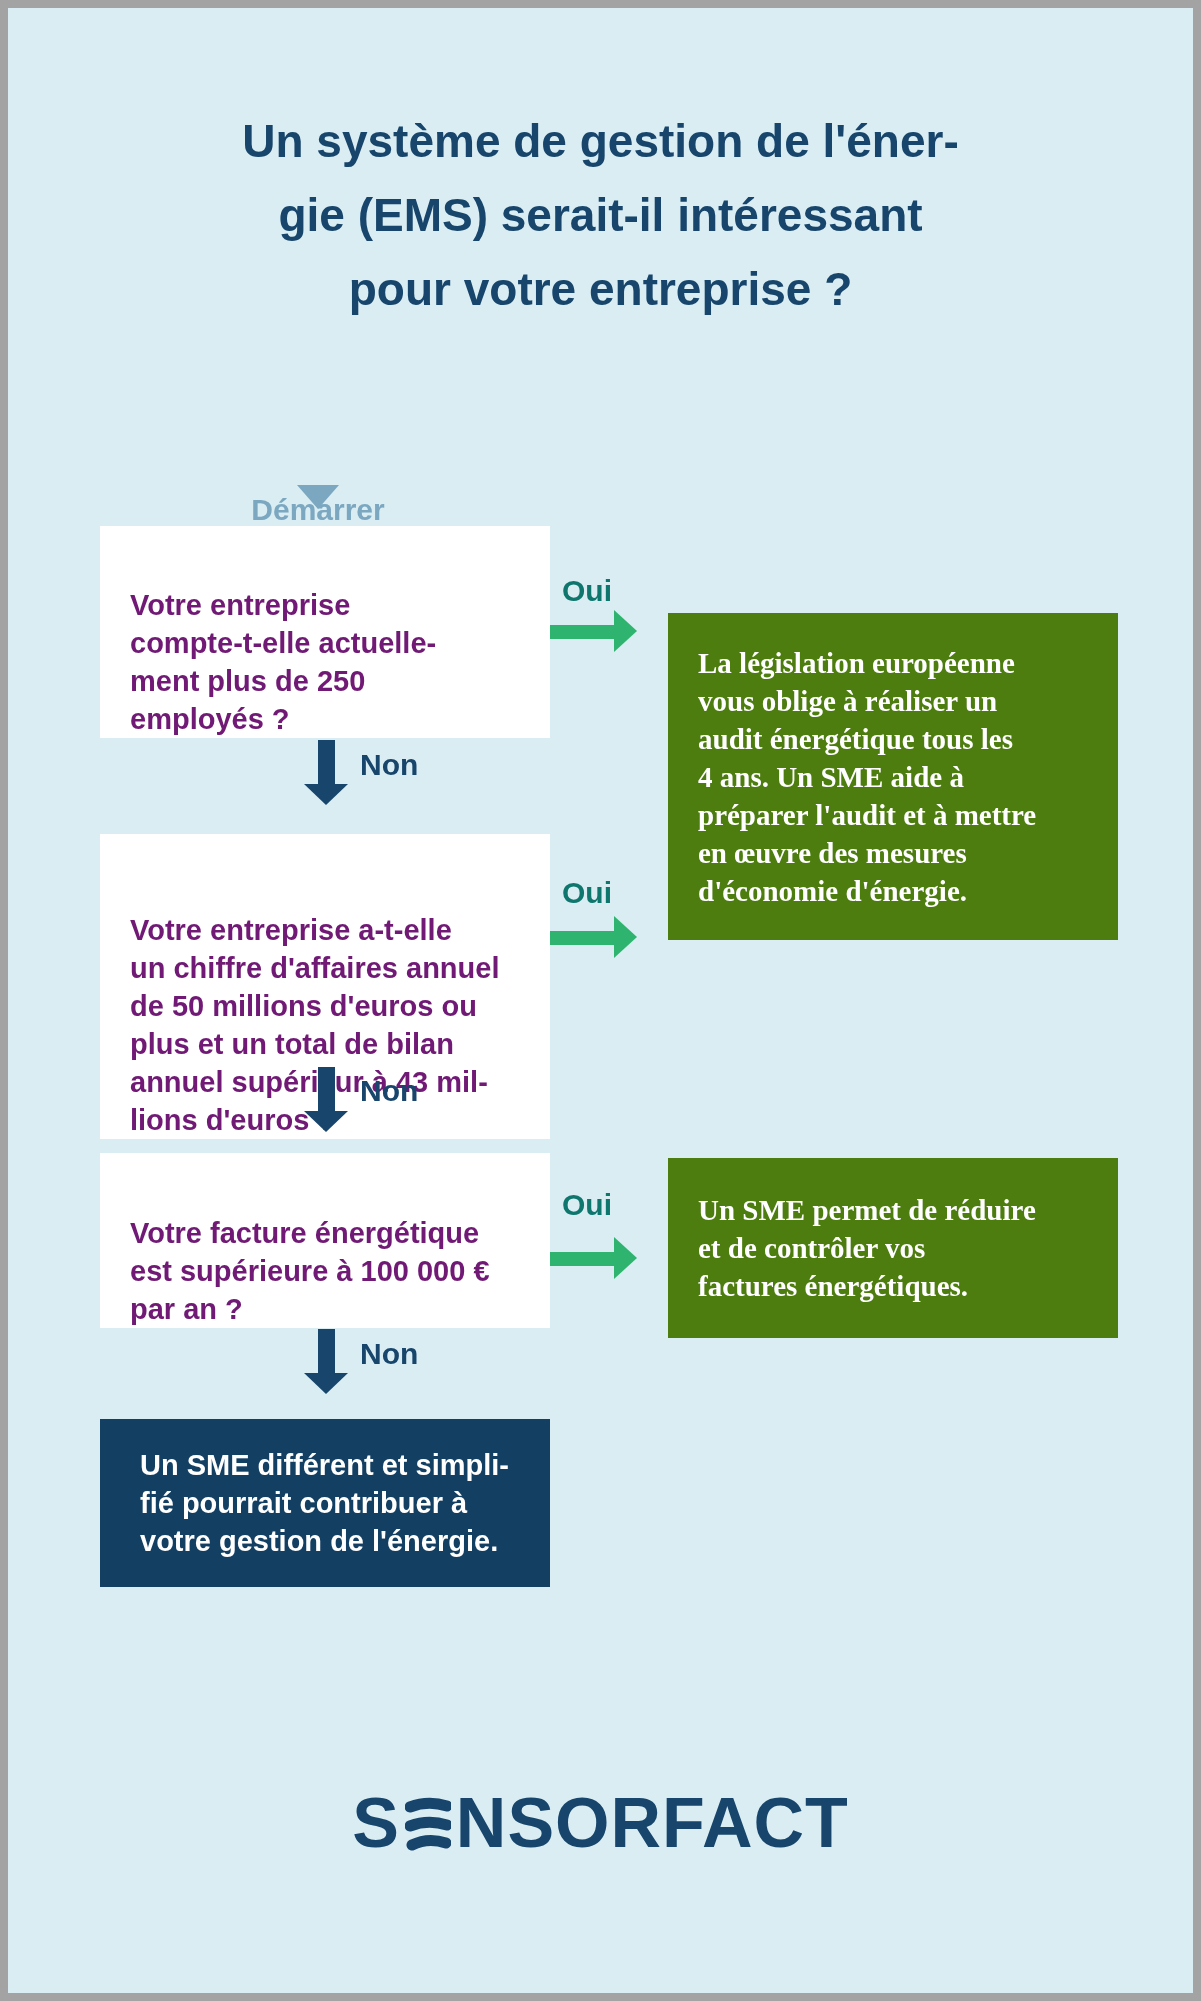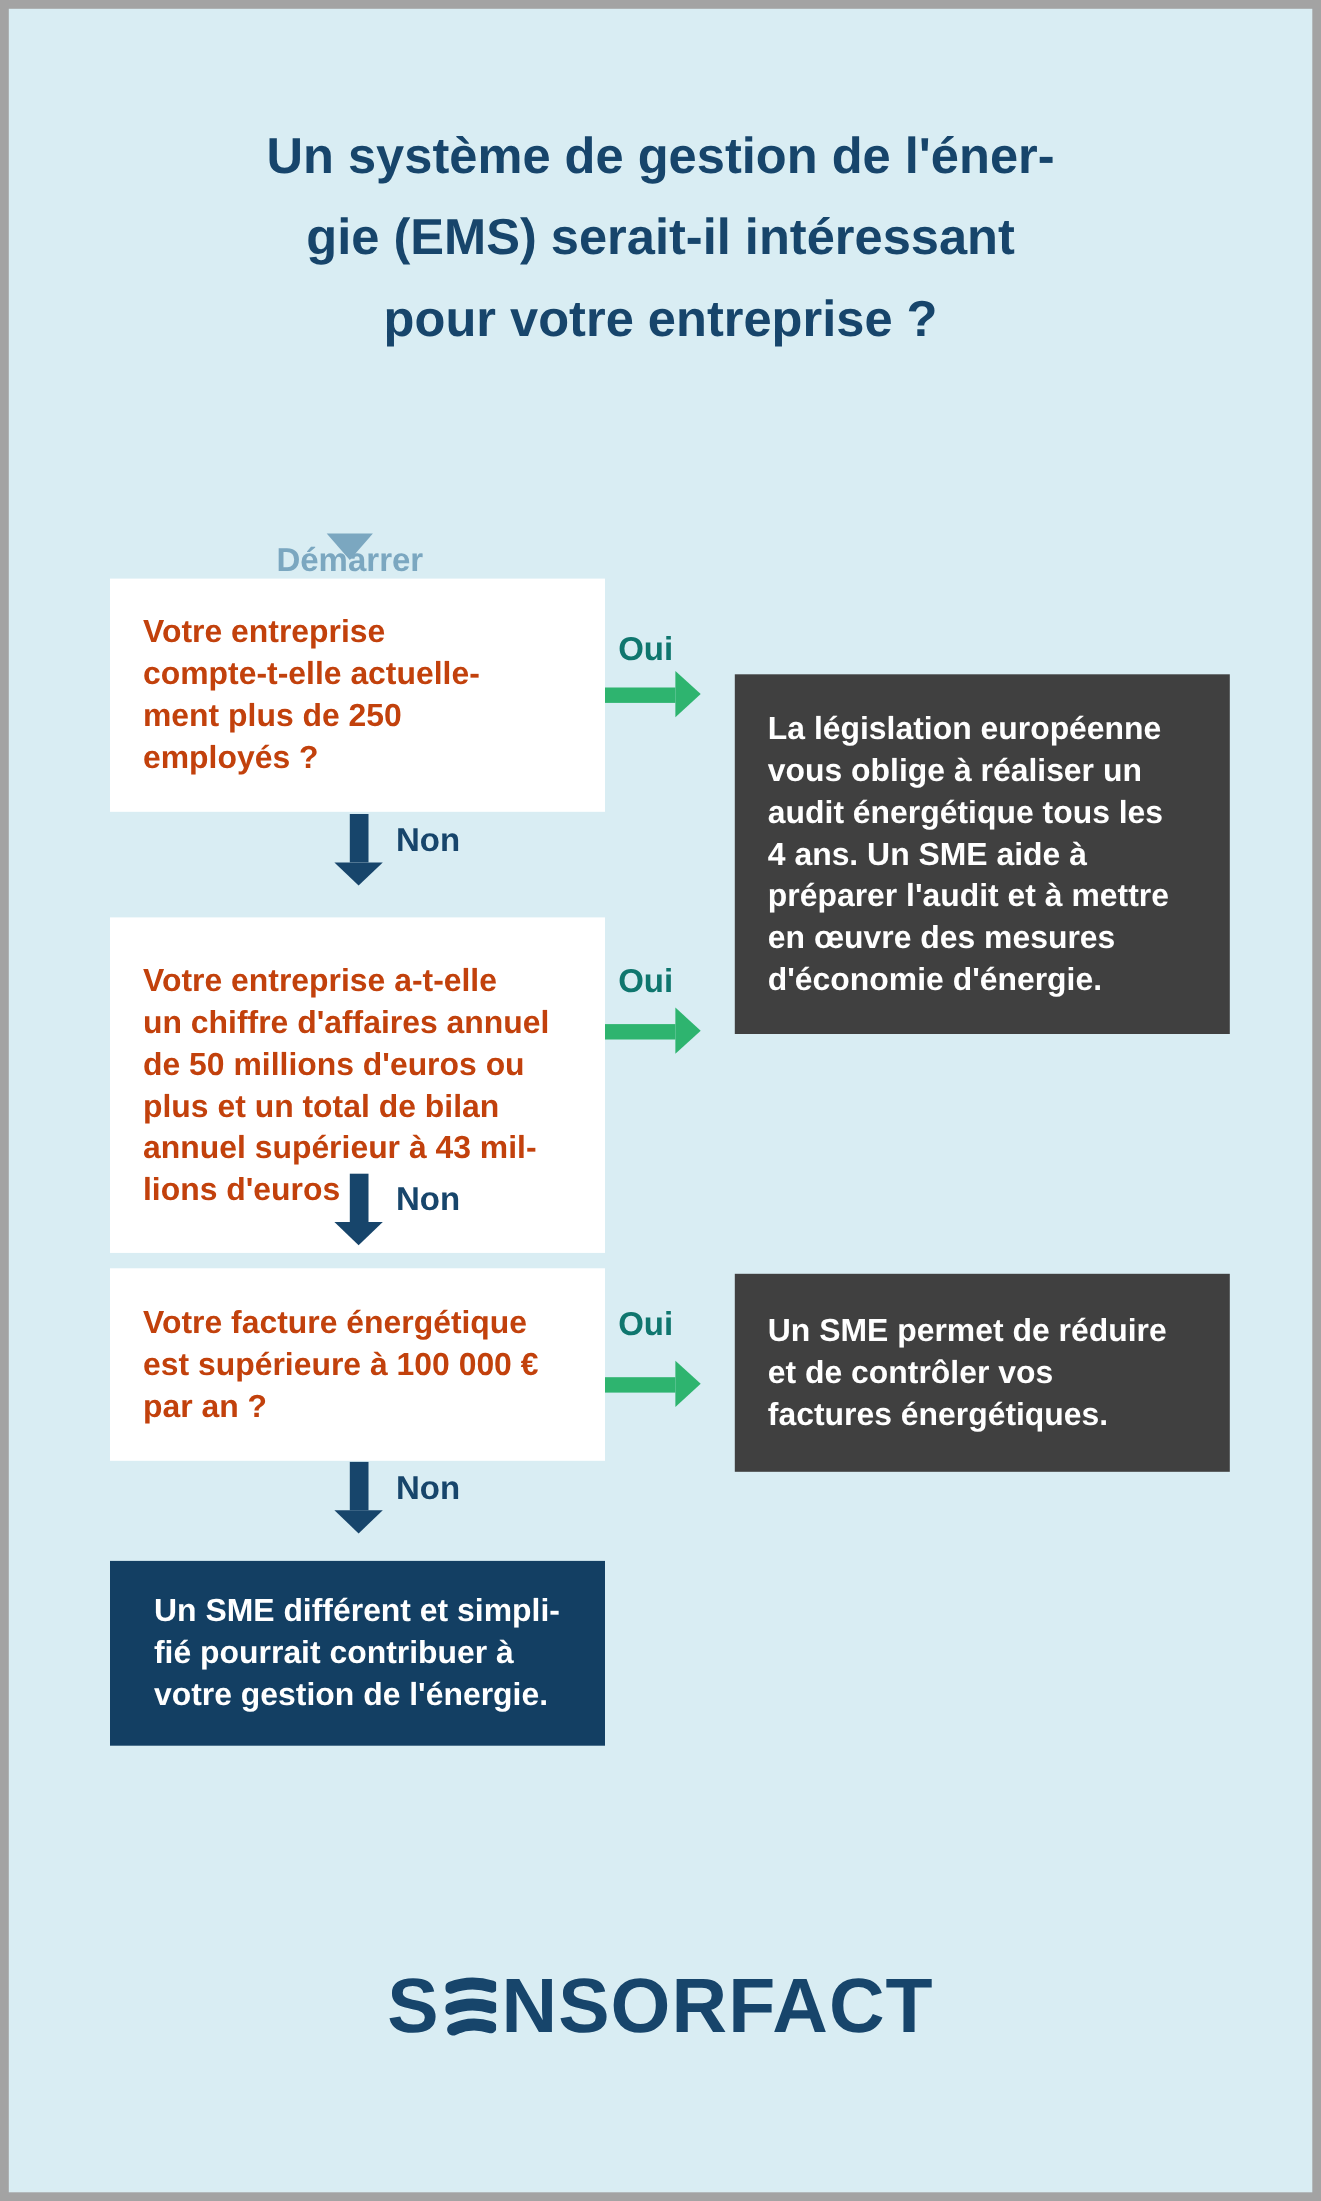--- a/index.html
+++ b/index.html
@@ -30,22 +30,22 @@
     border-left:21px solid transparent;
     border-right:21px solid transparent;
     border-top:24px solid #7ba7c0;
   }
   .card{
     display:flex;align-items:center;
     box-sizing:border-box;
     padding-left:30px;padding-right:16px;
     font-size:29px;line-height:38px;font-weight:bold;
   }
-  .card.white{background:#ffffff;color:#c2410c;}
-  .card.green{background:#404040;color:#ffffff;}
+  .card.white{background:#ffffff;color:#701a75;align-items:flex-end;}
+  .card.green{background:#4d7c0f;color:#ffffff;font-family:Liberation Serif, serif;}
   .card.navy{background:#133f63;color:#ffffff;}
   .q1{left:92px;top:518px;width:450px;height:212px;}
   .q2{left:92px;top:826px;width:450px;height:305px;}
   .q3{left:92px;top:1145px;width:450px;height:175px;}
   .g1{left:660px;top:605px;width:450px;height:327px;}
   .g2{left:660px;top:1150px;width:450px;height:180px;}
   .r3{left:92px;top:1411px;width:450px;height:168px;padding-left:40px;}
   .yes-label{
     width:86px;text-align:center;
     font-size:30px;font-weight:bold;color:#0f766e;

